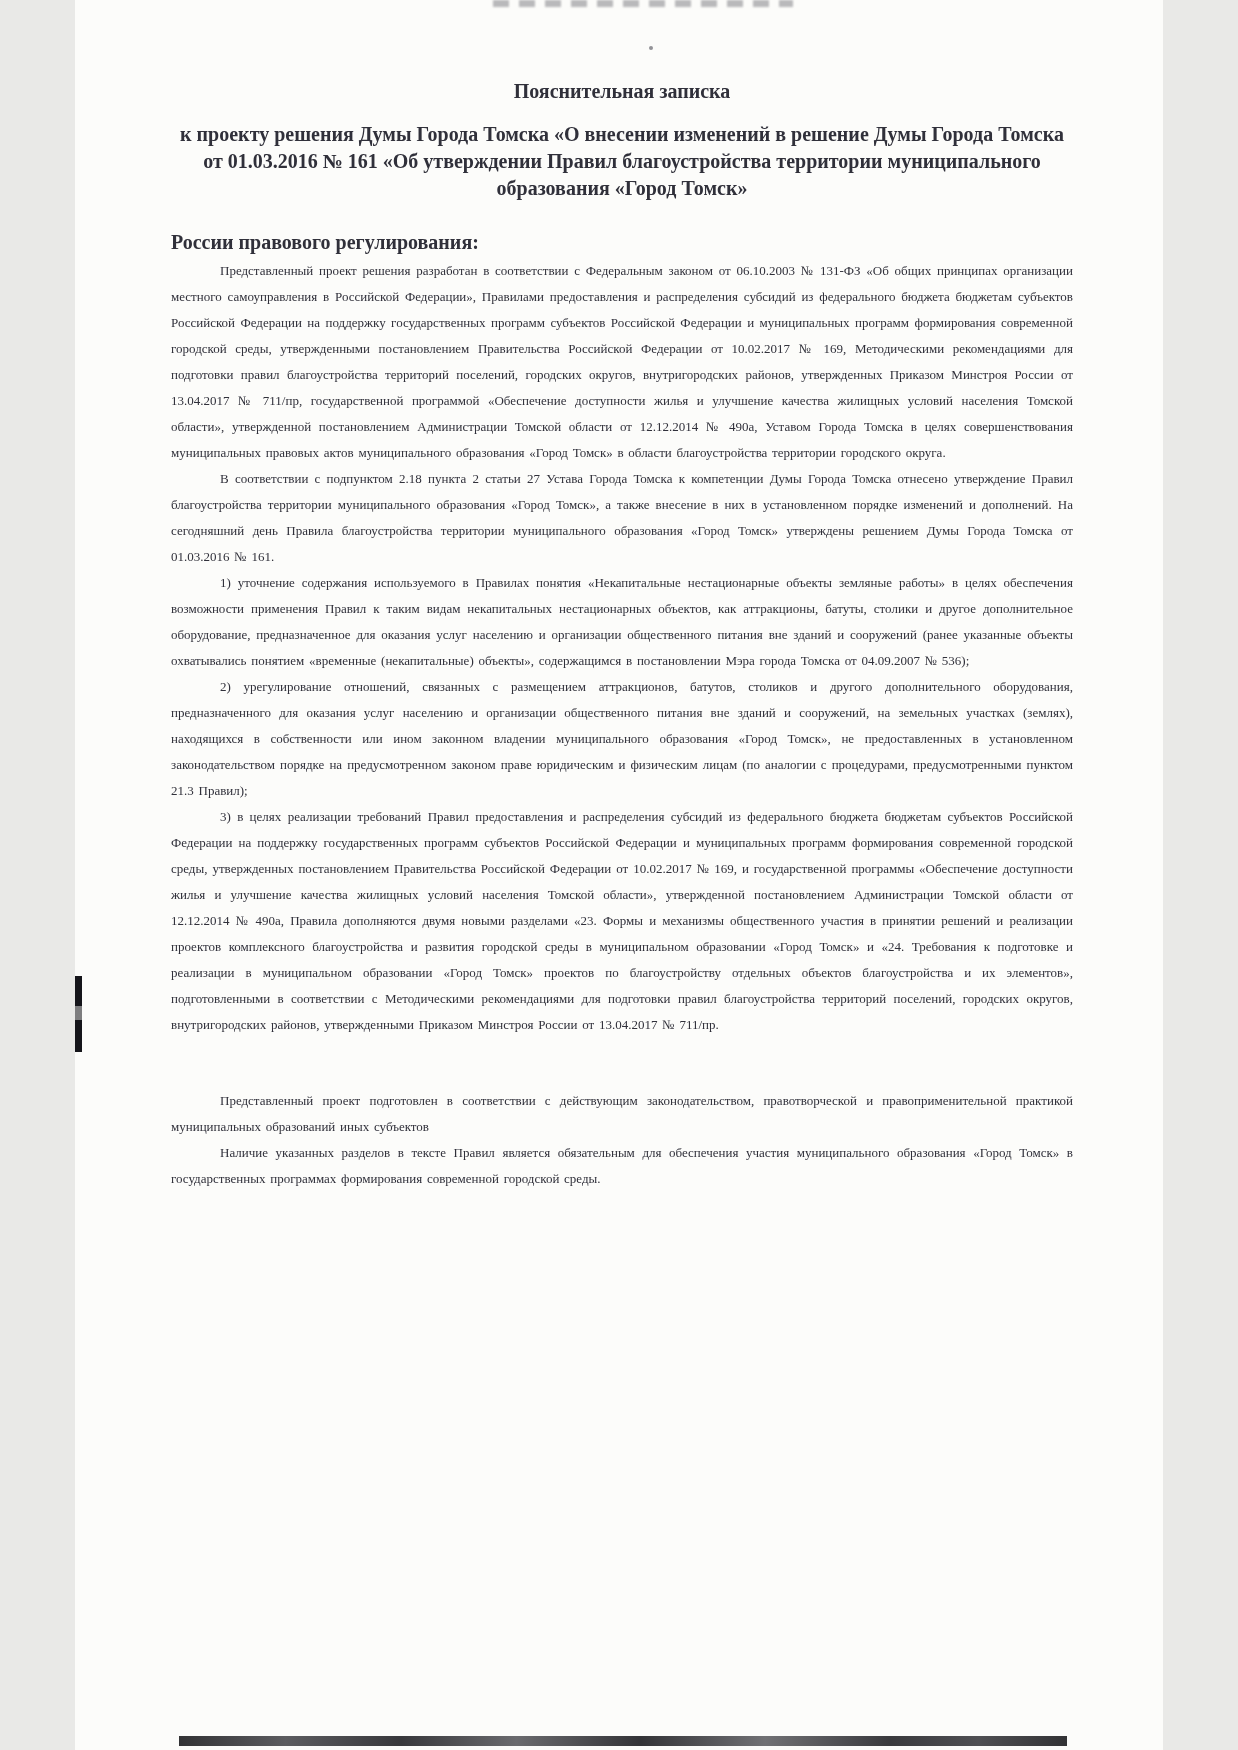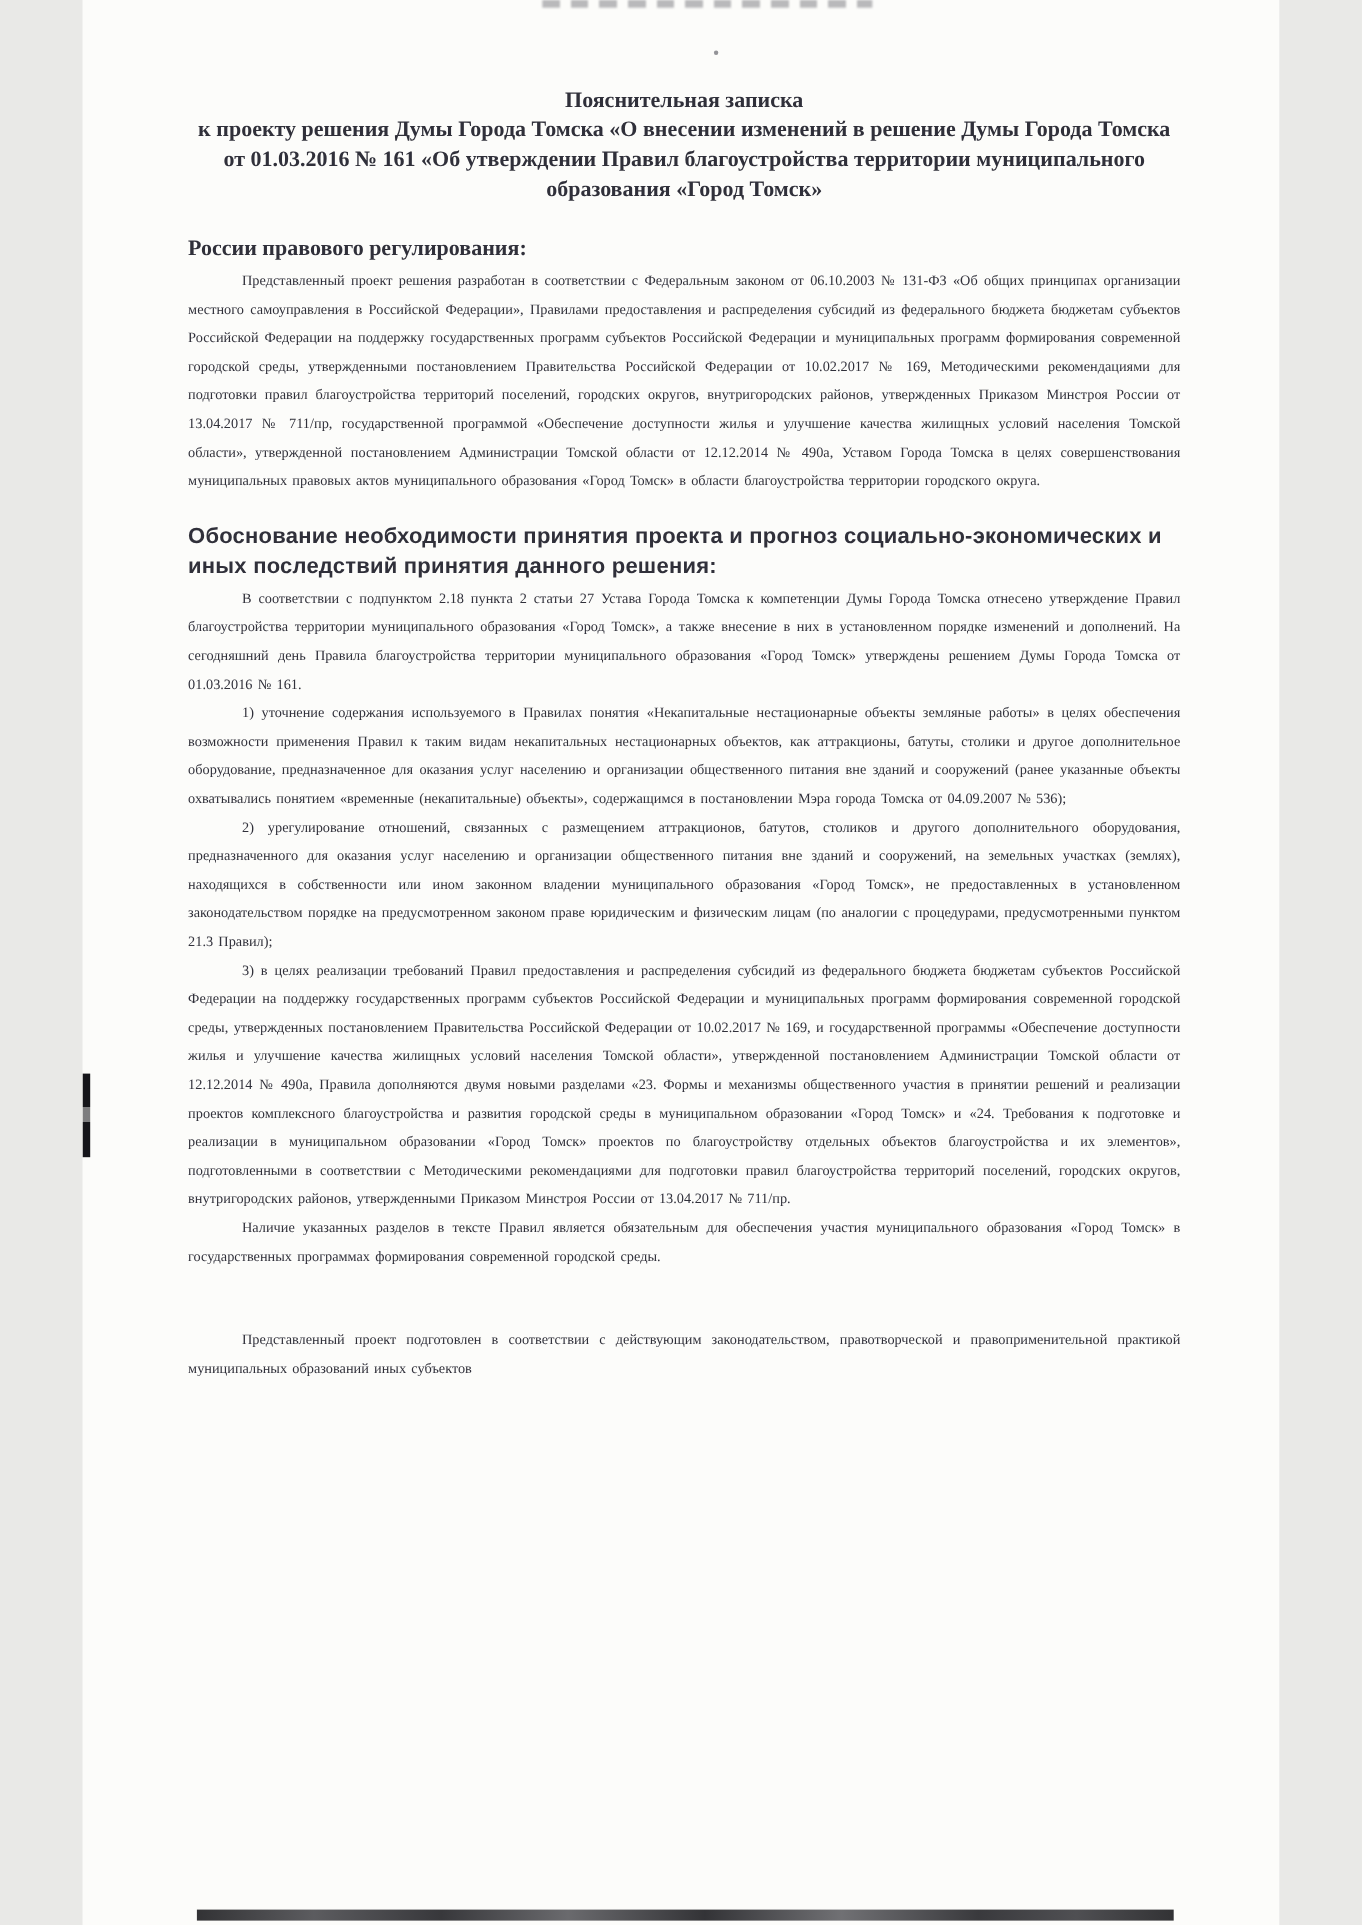--- a/index.html
+++ b/index.html
@@ -16,21 +16,21 @@
     position:absolute;
     left:96px; right:90px; top:78px;
   }
   .title {
     text-align:center;
     font-weight:bold;
     font-size:20px;
     line-height:27px;
   }
   .subtitle {
-    margin:0 6px;
+    margin:16px 6px;
   }
   .sec {
     font-weight:bold;
     font-size:20px;
     line-height:27px;
     margin:27px 0 2px 0;
   }
   .sec2 {
     font-family:"Liberation Sans","DejaVu Sans",sans-serif;
     font-size:20px;
@@ -84,32 +84,31 @@
   <div class="content">
 
     <div class="title">Пояснительная записка</div>
 
     <div class="title subtitle">к проекту решения Думы Города Томска «О внесении изменений в решение Думы Города Томска от 01.03.2016 № 161 «Об утверждении Правил благоустройства территории муниципального образования «Город Томск»</div>
 
     <div class="sec">России правового регулирования:</div>
 
     <p class="para">Представленный проект решения разработан в соответствии с Федеральным законом от 06.10.2003 № 131-ФЗ «Об общих принципах организации местного самоуправления в Российской Федерации», Правилами предоставления и распределения субсидий из федерального бюджета бюджетам субъектов Российской Федерации на поддержку государственных программ субъектов Российской Федерации и муниципальных программ формирования современной городской среды, утвержденными постановлением Правительства Российской Федерации от 10.02.2017 № 169,  Методическими рекомендациями для подготовки правил благоустройства территорий поселений, городских округов, внутригородских районов, утвержденных Приказом Минстроя России от 13.04.2017 № 711/пр, государственной программой «Обеспечение доступности жилья и улучшение качества жилищных условий населения Томской области», утвержденной постановлением Администрации Томской области от 12.12.2014 № 490а, Уставом Города Томска в целях совершенствования муниципальных правовых актов муниципального образования «Город Томск» в области благоустройства территории городского округа.</p>
 
-    <div class="sec sec2">Обоснование необходимости принятия проекта и прогноз социально-экономических и иных последствий принятия данного решения:</div>
 
     <p class="para">В соответствии с подпунктом 2.18 пункта 2 статьи 27 Устава Города Томска к компетенции Думы Города Томска отнесено утверждение Правил благоустройства территории муниципального образования «Город Томск», а также внесение в них в установленном порядке изменений и дополнений. На сегодняшний день Правила благоустройства территории муниципального образования «Город Томск» утверждены решением Думы Города Томска от 01.03.2016 № 161.</p>
 
 
     <p class="para">1) уточнение содержания используемого в Правилах понятия «Некапитальные нестационарные объекты земляные работы» в целях обеспечения возможности применения Правил к таким видам некапитальных нестационарных объектов, как аттракционы, батуты, столики и другое дополнительное оборудование, предназначенное для оказания услуг населению и организации общественного питания вне зданий и сооружений (ранее указанные объекты охватывались понятием «временные (некапитальные) объекты», содержащимся в постановлении Мэра города Томска от 04.09.2007 № 536);</p>
 
     <p class="para">2) урегулирование отношений, связанных с размещением аттракционов, батутов, столиков и другого дополнительного оборудования, предназначенного для оказания услуг населению и организации общественного питания вне зданий и сооружений, на земельных участках (землях), находящихся в собственности или ином законном владении муниципального образования «Город Томск», не предоставленных в установленном законодательством порядке на предусмотренном законом праве юридическим и физическим лицам (по аналогии с процедурами, предусмотренными пунктом 21.3 Правил);</p>
 
     <p class="para">3) в целях реализации требований Правил предоставления и распределения субсидий из федерального бюджета бюджетам субъектов Российской Федерации на поддержку государственных программ субъектов Российской Федерации и муниципальных программ формирования современной городской среды, утвержденных постановлением Правительства Российской Федерации от 10.02.2017 № 169, и государственной программы «Обеспечение доступности жилья и улучшение качества жилищных условий населения Томской области», утвержденной постановлением Администрации Томской области от 12.12.2014 № 490а, Правила дополняются двумя новыми разделами «23. Формы и механизмы общественного участия в принятии решений и реализации проектов комплексного благоустройства и развития городской среды в муниципальном образовании «Город Томск» и «24. Требования к подготовке и реализации в муниципальном образовании «Город Томск» проектов по благоустройству отдельных объектов благоустройства и их элементов», подготовленными в соответствии с Методическими рекомендациями для подготовки правил благоустройства территорий поселений, городских округов, внутригородских районов, утвержденными Приказом Минстроя России от 13.04.2017 № 711/пр.</p>
 
+    <p class="para closing">Представленный проект подготовлен в соответствии с действующим законодательством, правотворческой и правоприменительной практикой муниципальных образований иных субъектов</p>
+
     <p class="para">Наличие указанных разделов в тексте Правил является обязательным для обеспечения участия муниципального образования «Город Томск» в государственных программах формирования современной городской среды.</p>
-
-    <p class="para closing">Представленный проект подготовлен в соответствии с действующим законодательством, правотворческой и правоприменительной практикой муниципальных образований иных субъектов</p>
 
   </div>
 
   <div class="artifact-bottom"></div>
 
 </div>
 
 </body></html>

